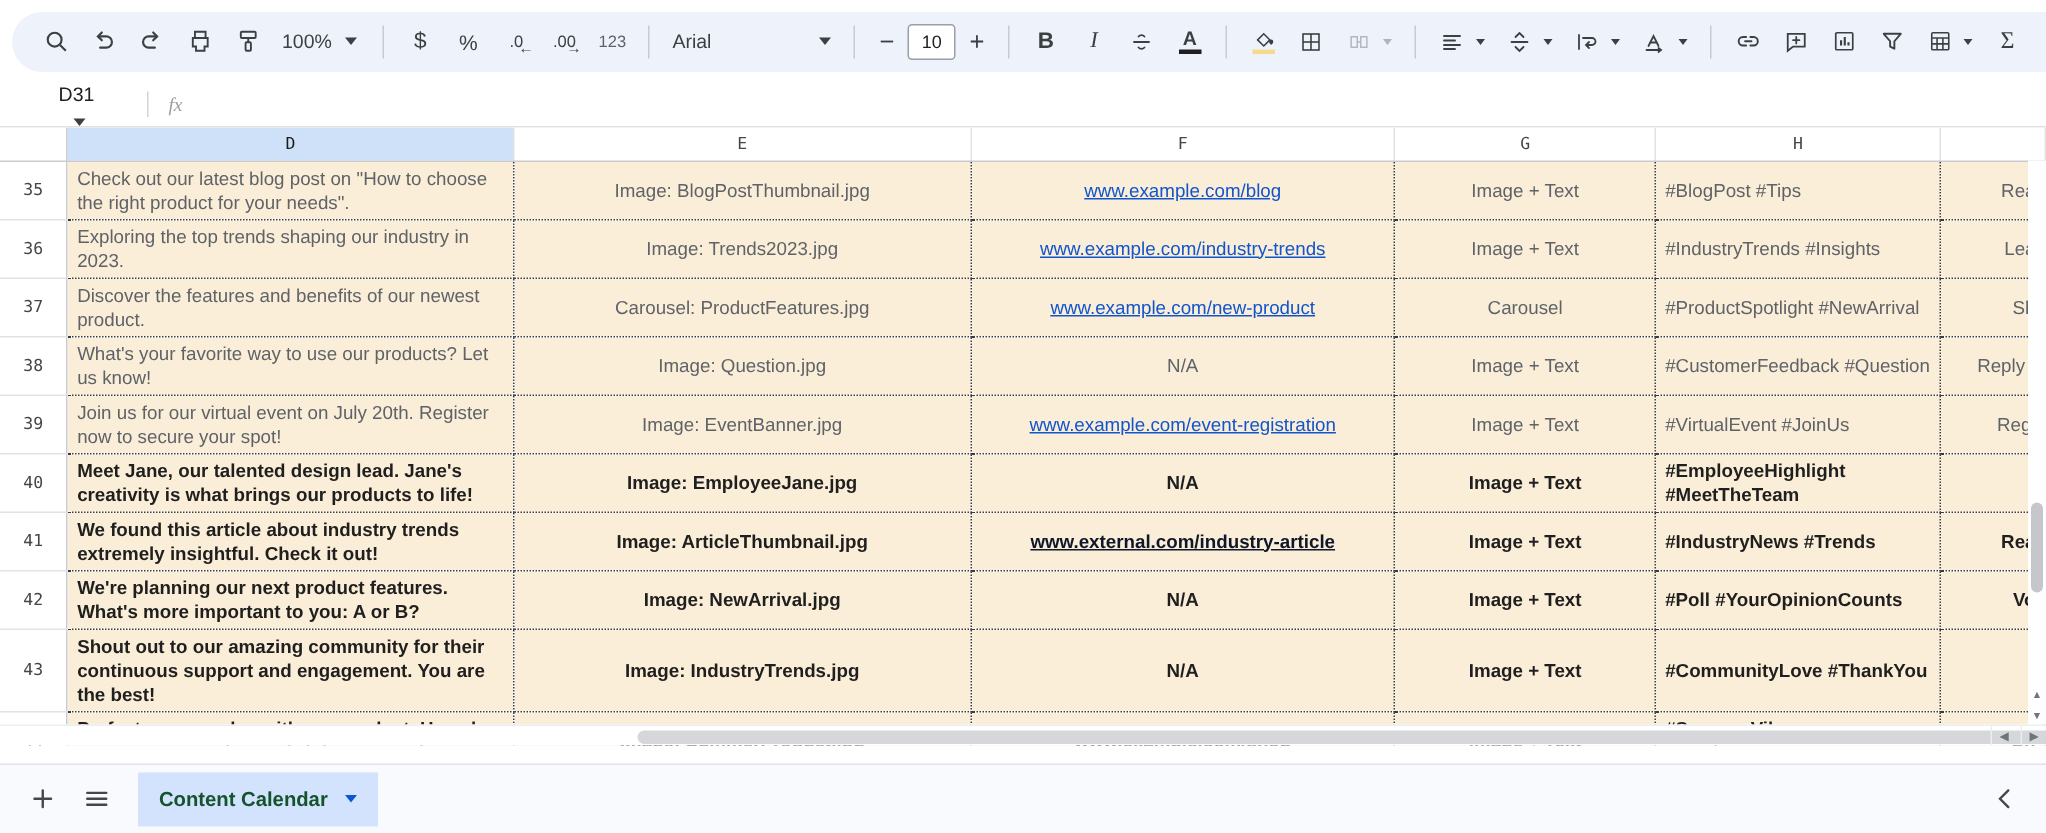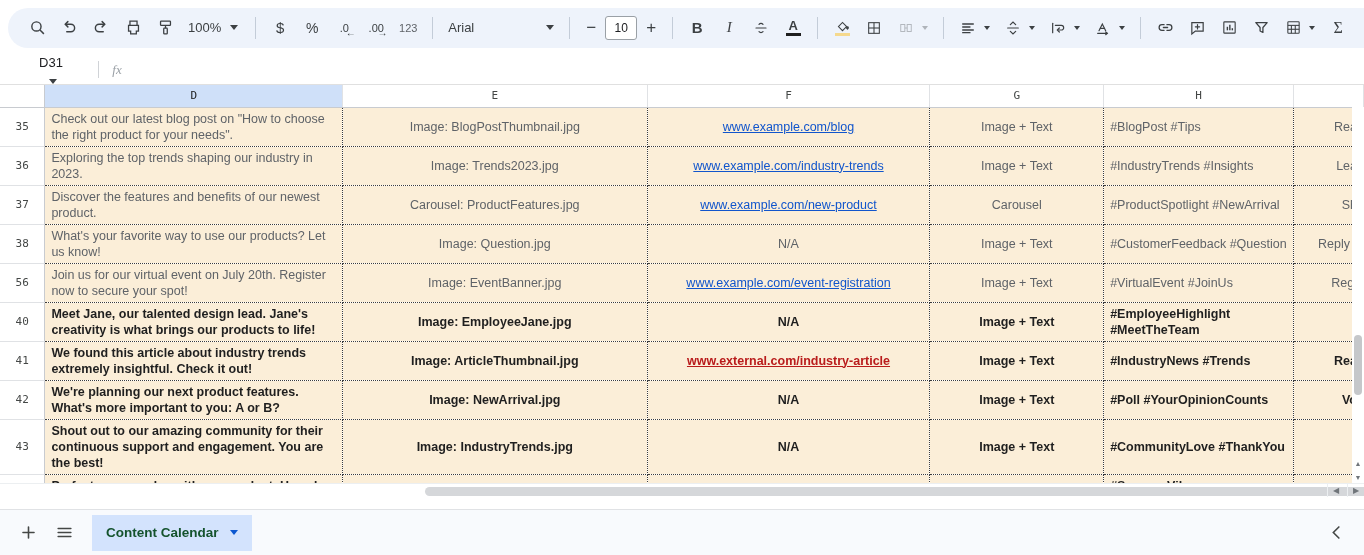--- a/index.html
+++ b/index.html
@@ -147,21 +147,21 @@
   td.cell.first { border-left: 1px dotted #3b3b3b; }
   .c-D { width: 298px; text-align: left; }
   .c-E { width: 305px; text-align: center; }
   .c-F { width: 283px; text-align: center; }
   .c-G { width: 174px; text-align: center; }
   .c-H { width: 190px; text-align: left; }
   .c-I { width: 70px; text-align: right; }
 
   .bold-row td.cell { font-weight: bold; color: #1f1f1f; }
   .link { color: #1155cc; text-decoration: underline; cursor: pointer; }
-  .bold-row .link { color: #b91c1c; }
+  .bold-row .link { color: #0f172a; }
 
   
   .vscroll {
     position: absolute; right: 0; top: 22px; width: 12px; bottom: 14px;
     background: #ffffff;
   }
   .vthumb {
     position: absolute; right: 2px; top: 228px; width: 8px; height: 60px;
     background: #c5c7ca; border-radius: 4px; cursor: pointer;
   }
@@ -497,21 +497,21 @@
         <tr style="height: 37px;">
           <td class="rowhdr">38</td>
           <td class="cell c-D first">What's your favorite way to use our products? Let us know!</td>
           <td class="cell c-E">Image: Question.jpg</td>
           <td class="cell c-F">N/A</td>
           <td class="cell c-G">Image + Text</td>
           <td class="cell c-H">#CustomerFeedback #Question</td>
           <td class="cell c-I">Reply t</td>
         </tr>
         <tr style="height: 37px;">
-          <td class="rowhdr">56</td>
+          <td class="rowhdr">39</td>
           <td class="cell c-D first">Join us for our virtual event on July 20th. Register now to secure your spot!</td>
           <td class="cell c-E">Image: EventBanner.jpg</td>
           <td class="cell c-F"><span class="link">www.example.com/event-registration</span></td>
           <td class="cell c-G">Image + Text</td>
           <td class="cell c-H">#VirtualEvent #JoinUs</td>
           <td class="cell c-I">Regi</td>
         </tr>
         <tr class="bold-row" style="height: 37px;">
           <td class="rowhdr">40</td>
           <td class="cell c-D first">Meet Jane, our talented design lead. Jane's creativity is what brings our products to life!</td>

